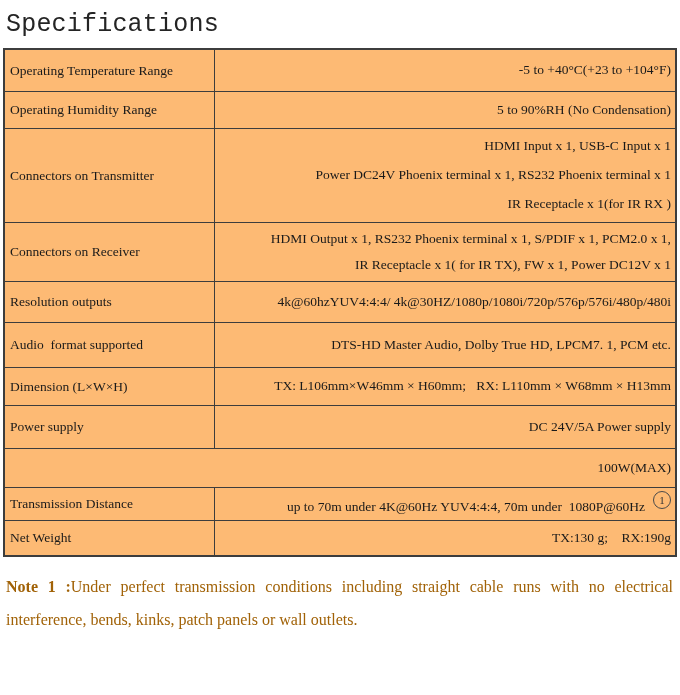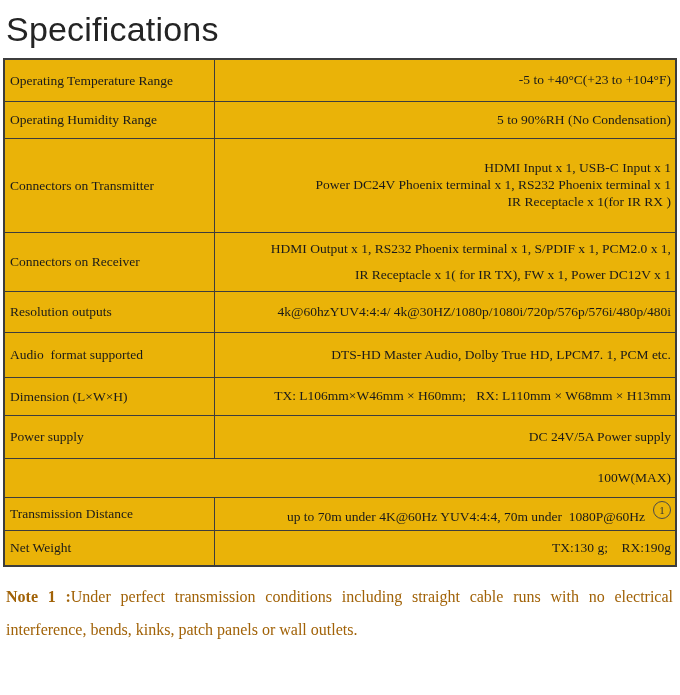--- a/index.html
+++ b/index.html
@@ -1,27 +1,27 @@
 <!DOCTYPE html>
 <html><head>
 <meta charset="utf-8">
 <style>
   html,body{margin:0;padding:0;background:#ffffff;}
   body{width:680px;height:695px;font-family:"Liberation Serif",serif;color:#1a1a1a;overflow:hidden;}
   .page{position:relative;width:680px;height:695px;box-sizing:border-box;padding:8px 3px 0 3px;}
-  .title{font-family:Liberation Sans, sans-serif;font-size:34px;font-weight:400;color:#242424;margin:2px 0 9px 3px;letter-spacing:.2px;}
-  .spec-table{width:674px;box-sizing:border-box;border:2px solid #3d3d3d;background:#eab308;}
+  .title{font-family:Liberation Mono, monospace;font-size:25px;font-weight:400;color:#242424;margin:2px 0 9px 3px;letter-spacing:.2px;}
+  .spec-table{width:674px;box-sizing:border-box;border:2px solid #3d3d3d;background:#fdba74;}
   .row{display:flex;box-sizing:border-box;border-bottom:1px solid #3d3d3d;}
   .row:last-child{border-bottom:none;}
   .cl{width:210px;box-sizing:border-box;border-right:1px solid #3d3d3d;padding-left:5px;display:flex;align-items:center;font-size:13.5px;white-space:pre-wrap;}
   .cv{flex:1;box-sizing:border-box;padding:0 4px 0 6px;display:flex;flex-direction:column;justify-content:center;font-size:13.5px;align-items:flex-end;}
   .vl{line-height:1.25;white-space:pre-wrap;}
   .r1{height:42px}.r2{height:37px}.r3{height:94px}.r4{height:59px}.r5{height:41px}.r6{height:45px}
   .r7{height:38px}.r8{height:38px}.r9{height:43px}.r10{height:39px}.r11{height:33px}.r12{height:34px}
-  .r3 .cv{gap:0;}
+  .r3 .cv{gap:12px;}
   .r4 .cv{gap:9px;}
   .r11 .cv{justify-content:flex-end;padding-bottom:4px;}
   .circ{display:inline-flex;align-items:center;justify-content:center;width:16px;height:16px;border:1px solid #4a4a4a;border-radius:50%;font-size:11px;line-height:1;margin-left:8px;position:relative;top:-7px;color:#333;}
   .note{margin:13px 4px 0 3px;font-size:16px;line-height:33px;text-align:justify;color:#a16207;font-family:Liberation Serif, serif;}
   .note b{font-weight:bold;}
 </style>
 </head>
 <body>
 
 <div class="page">

